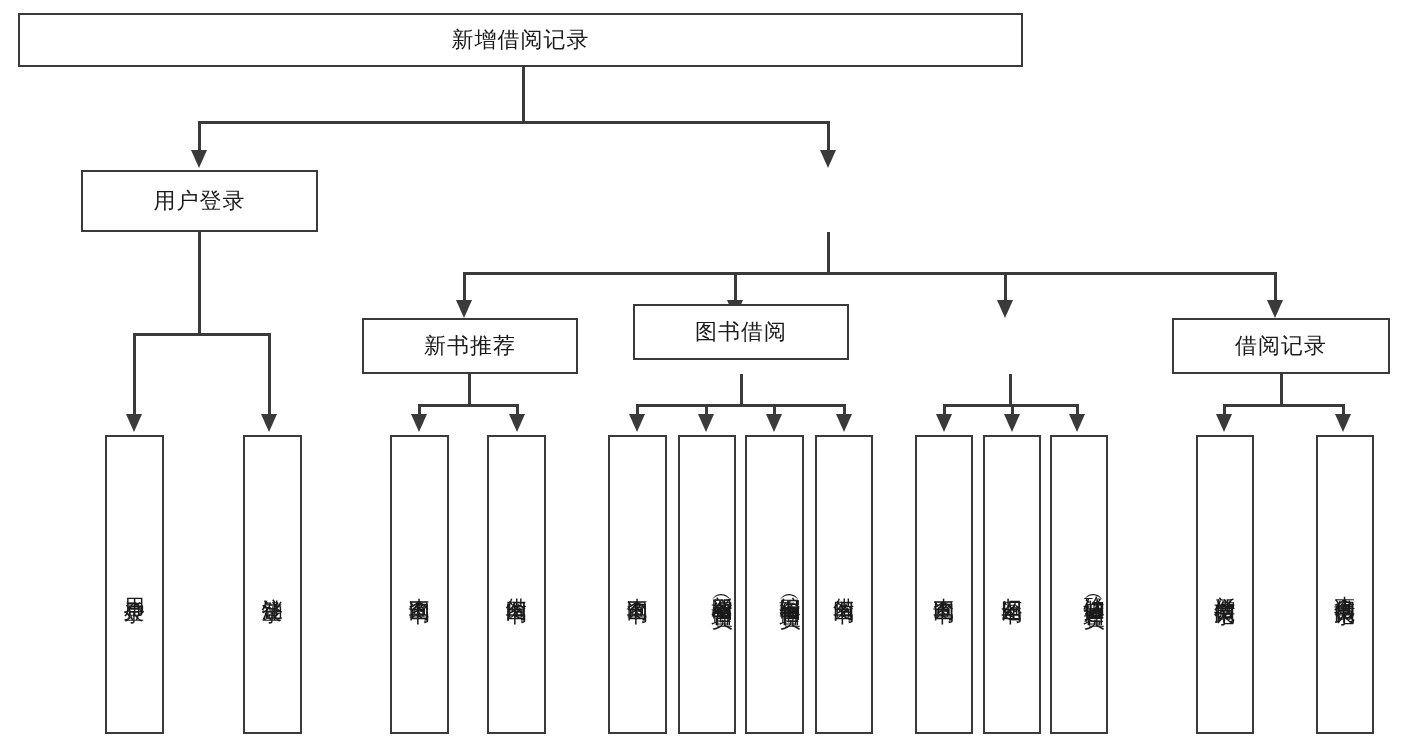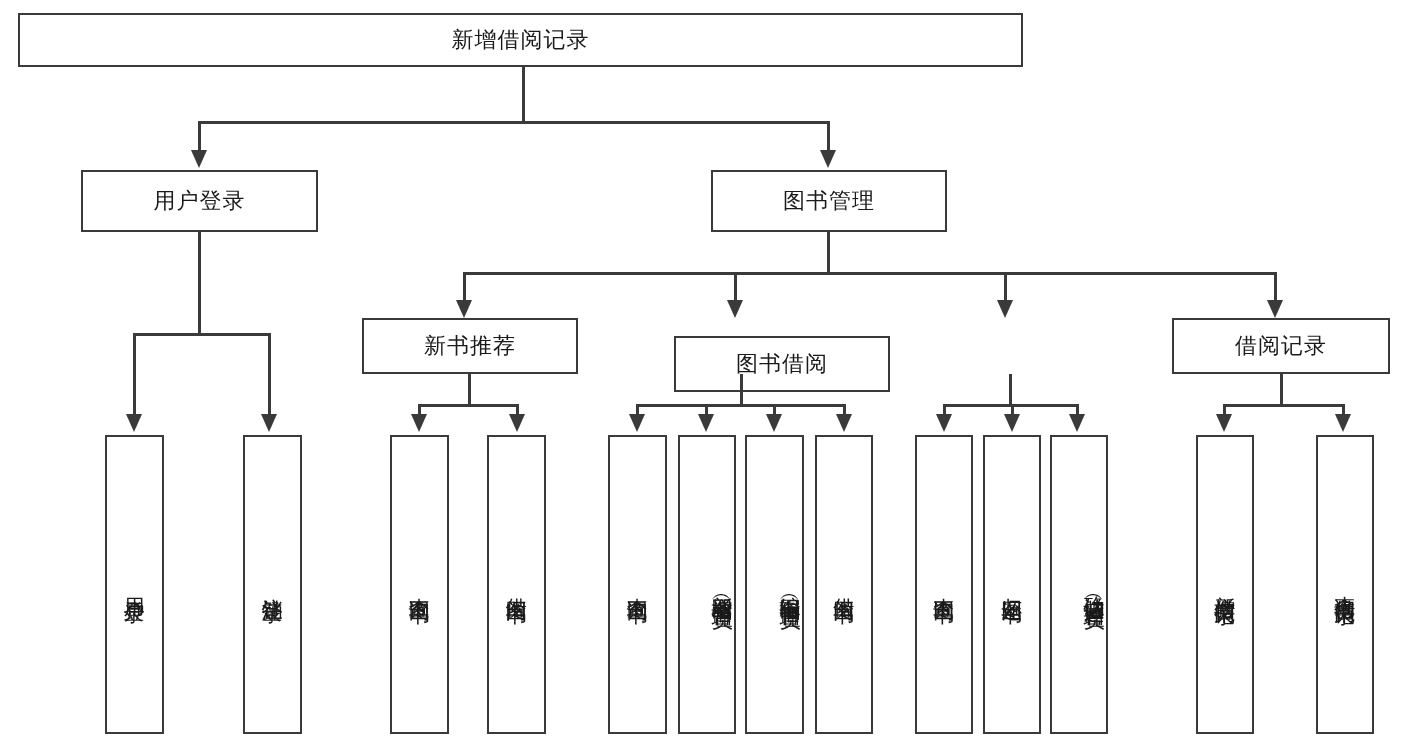--- a/index.html
+++ b/index.html
@@ -84,23 +84,20 @@
   <div class="edge edge-h" style="left:198px; top:121px; width:632px; height:3px;"></div>
 
   <div class="edge edge-v" style="left:198px; top:121px; width:3px; height:32px;"></div>
   <div class="arrow" style="left:191px; top:150px;"></div>
   <div class="edge edge-v" style="left:827px; top:121px; width:3px; height:32px;"></div>
   <div class="arrow" style="left:820px; top:150px;"></div>
 
   <div class="node node-h" style="left:81px; top:170px; width:237px; height:62px;">
     <span>用户登录</span>
   </div>
-  <div class="node node-h" style="left:711px; top:170px; width:236px; height:62px;">
-    <span>图书管理</span>
-  </div>
 
   <div class="edge edge-v" style="left:198px; top:232px; width:3px; height:102px;"></div>
   <div class="edge edge-h" style="left:133px; top:333px; width:138px; height:3px;"></div>
   <div class="edge edge-v" style="left:133px; top:333px; width:3px; height:84px;"></div>
   <div class="arrow" style="left:126px; top:414px;"></div>
   <div class="edge edge-v" style="left:268px; top:333px; width:3px; height:84px;"></div>
   <div class="arrow" style="left:261px; top:414px;"></div>
 
   <div class="edge edge-v" style="left:827px; top:232px; width:3px; height:41px;"></div>
   <div class="edge edge-h" style="left:463px; top:272px; width:814px; height:3px;"></div>
@@ -109,21 +106,21 @@
   <div class="edge edge-v" style="left:734px; top:272px; width:3px; height:31px;"></div>
   <div class="arrow" style="left:727px; top:300px;"></div>
   <div class="edge edge-v" style="left:1004px; top:272px; width:3px; height:31px;"></div>
   <div class="arrow" style="left:997px; top:300px;"></div>
   <div class="edge edge-v" style="left:1274px; top:272px; width:3px; height:31px;"></div>
   <div class="arrow" style="left:1267px; top:300px;"></div>
 
   <div class="node node-h" style="left:362px; top:318px; width:216px; height:56px;">
     <span>新书推荐</span>
   </div>
-  <div class="node node-h" style="left:633px; top:336px; width:216px; height:56px;margin-left:41px;">
+  <div class="node node-h" style="left:633px; top:304px; width:216px; height:56px;">
     <span>图书借阅</span>
   </div>
   <div class="node node-h" style="left:1172px; top:318px; width:218px; height:56px;">
     <span>借阅记录</span>
   </div>
 
   <div class="edge edge-v" style="left:468px; top:374px; width:3px; height:31px;"></div>
   <div class="edge edge-h" style="left:418px; top:404px; width:101px; height:3px;"></div>
   <div class="edge edge-v" style="left:418px; top:404px; width:3px; height:13px;"></div>
   <div class="arrow" style="left:411px; top:414px;"></div>

